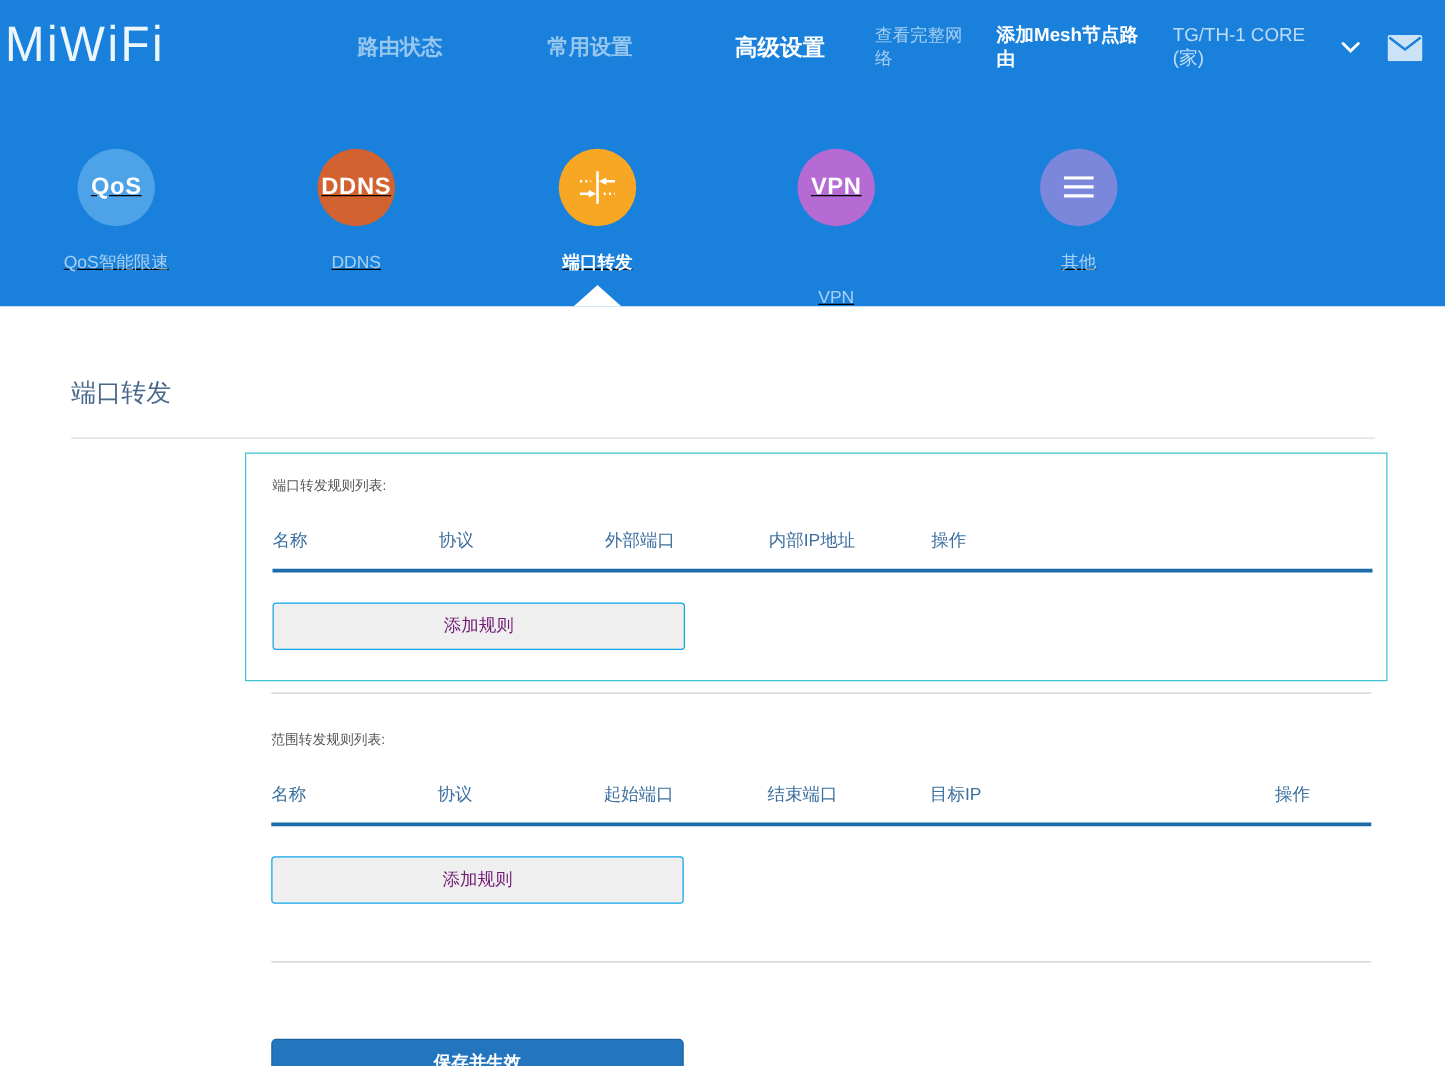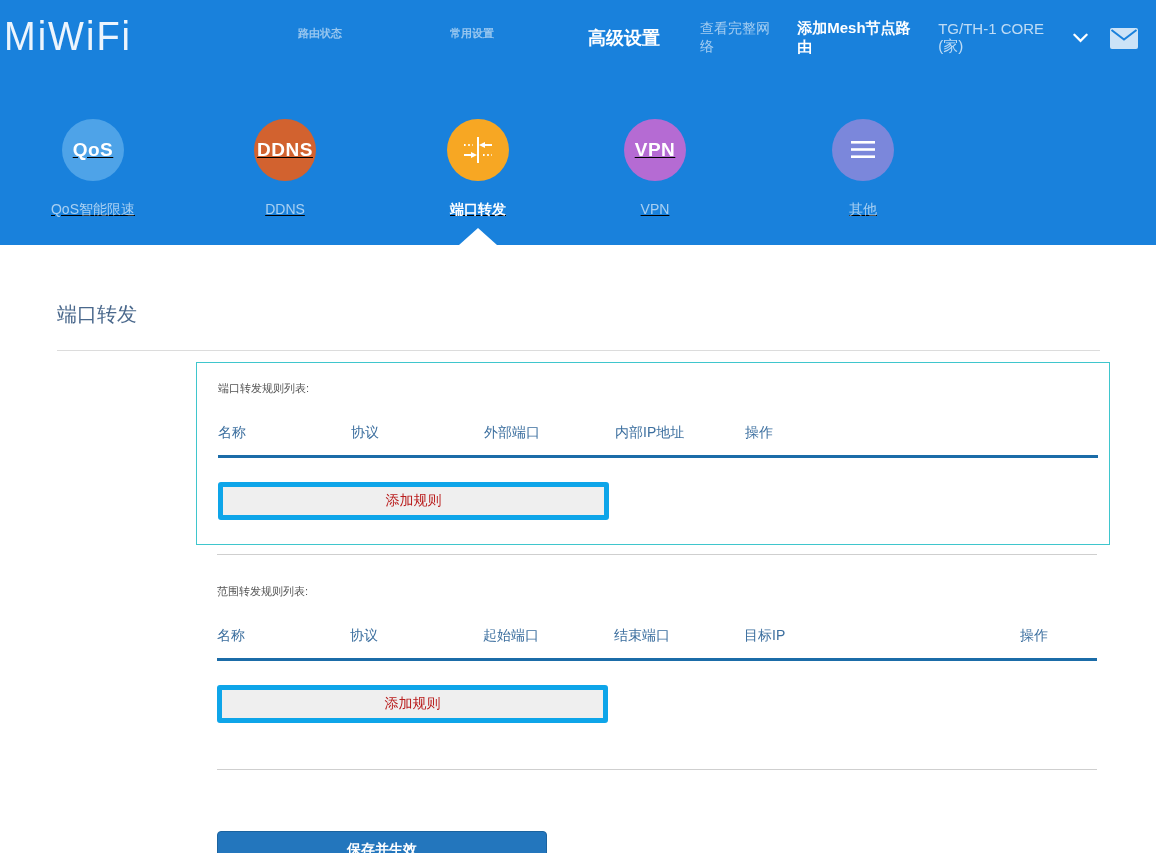--- a/index.html
+++ b/index.html
@@ -9,37 +9,37 @@
   
   .header { position:relative; width:1156px; height:245px; background:#1981DC; }
   .notch { position:absolute; bottom:0; left:459px; width:0; height:0;
     border-left:19px solid transparent; border-right:19px solid transparent;
     border-bottom:17px solid #ffffff; }
 
   .navbar { display:flex; align-items:center; height:76px; padding:0 18px 0 4px;justify-content:center; }
   .logo { font-size:38px; font-weight:100; color:rgba(255,255,255,0.92);
     letter-spacing:2px; line-height:1; transform:scaleY(1.05); margin-top:-4px; }
   .nav-menu { display:flex; margin-left:112px; }
-  .nav-item { width:152px; text-align:center; font-size:11px; font-weight:bold;
+  .nav-item { width:152px; text-align:center; font-size:17px; font-weight:bold;
     color:rgba(255,255,255,0.55); cursor:pointer; }
   .nav-item.active { color:#ffffff; font-size:18px; }
   .nav-right { margin-left:auto; display:flex; align-items:center; }
   .nav-link-dim { font-size:14px; color:rgba(255,255,255,0.6); margin-right:18px; cursor:pointer; }
   .nav-link-bold { font-size:15px; font-weight:bold; color:#ffffff; margin-right:20px; cursor:pointer; }
   .router-select { display:flex; align-items:center; font-size:15px;
     color:rgba(255,255,255,0.72); cursor:pointer; }
   .router-select svg { margin-left:8px; }
   .mail { margin-left:22px; cursor:pointer; display:flex; }
 
   
   .tabs { position:relative; display:flex; padding-left:0; height:169px; }
   .tab { position:absolute; top:43px; width:150px; display:flex; flex-direction:column;
     align-items:center; cursor:pointer;text-decoration:underline; }
   .tab:nth-child(1){ left:18px; }  .tab:nth-child(2){ left:210px; }
-  .tab:nth-child(3){ left:403px; } .tab:nth-child(4){ left:580px; }
+  .tab:nth-child(3){ left:403px; } .tab:nth-child(4){ left:594px;gap:28px; }
   .tab:nth-child(5){ left:788px; }
   .circle { width:62px; height:62px; border-radius:50%; display:flex;
     align-items:center; justify-content:center; color:#fff; font-size:19px;
     font-weight:bold; letter-spacing:0.5px; }
   .tab-label { margin-top:20px; font-size:14px; color:rgba(255,255,255,0.62); }
   .tab.active .tab-label { color:#ffffff; font-weight:bold; }
 
   
   .main { padding-top:56px; }
   .page-title { margin-left:57px; font-size:20px; color:#4A688C; }
@@ -48,22 +48,22 @@
   .content { margin-left:196px; width:914px; }
   .rule-box { margin-top:11px; padding:18px 0 24px 21px; }
   .rule-box.highlight { border:1px solid #3FC6CD; }
   .rule-label { font-size:11px; color:#555; }
   .cols { display:flex; margin-top:28px; width:880px; padding-bottom:13px;
     border-bottom:3px solid #1B6CA8; }
   .col { font-size:14px; color:#3C6F9F; }
   .col:nth-child(1){ width:133px; } .col:nth-child(2){ width:133px; }
   .col:nth-child(3){ width:131px; } .col:nth-child(4){ width:130px; }
   .col:nth-child(5){ width:227px; } .col:nth-child(6){ flex:1;text-align:center; }
-  .add-btn { margin-top:24px; width:391px; height:38px; background:#EFEFEF;
-    border:5px solid #0ea5e9; border-radius:3px; font-size:14px; color:#b91c1c;
+  .add-btn { margin-top:24px; width:330px; height:38px; background:#EFEFEF;
+    border:1px solid #0ea5e9; border-radius:3px; font-size:14px; color:#701a75;
     cursor:pointer; font-family:inherit; }
   .section-divider { margin-left:21px; width:880px; border-top:1px solid #CFCFCF; }
   .sd1 { margin-top:9px; }
   .sd2 { margin-top:22px; }
   .save-btn { margin:61px 0 0 21px; width:330px; height:38px; background:#2376BD;
     border:1px solid #1B639F; border-radius:4px; color:#fff; font-size:14px;
     font-weight:bold; cursor:pointer; font-family:inherit; }
 </style>
 </head>
 <body>

